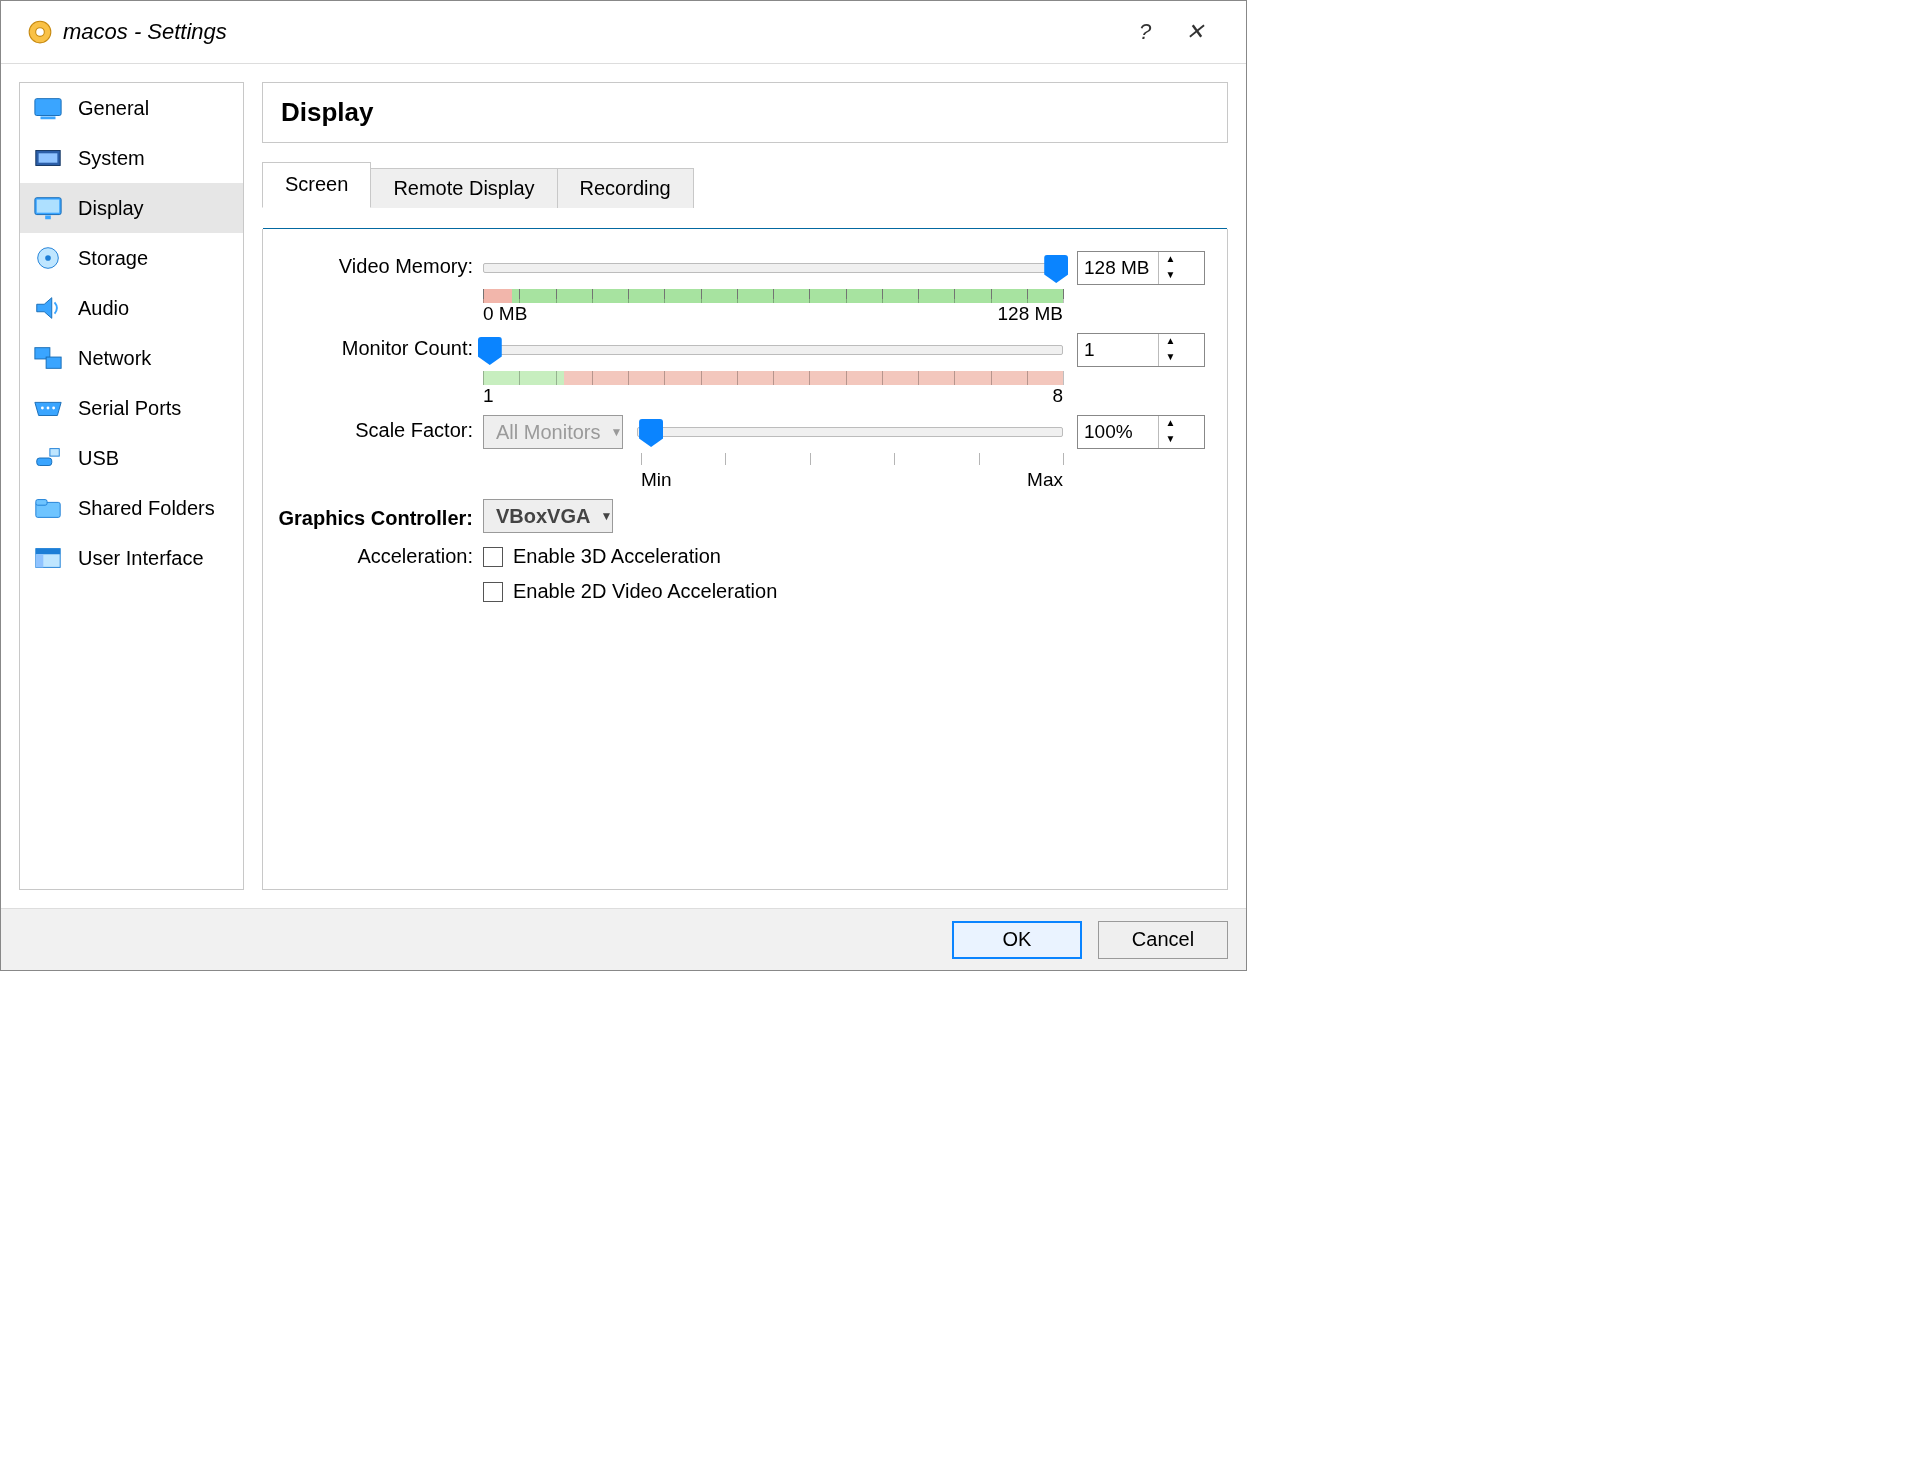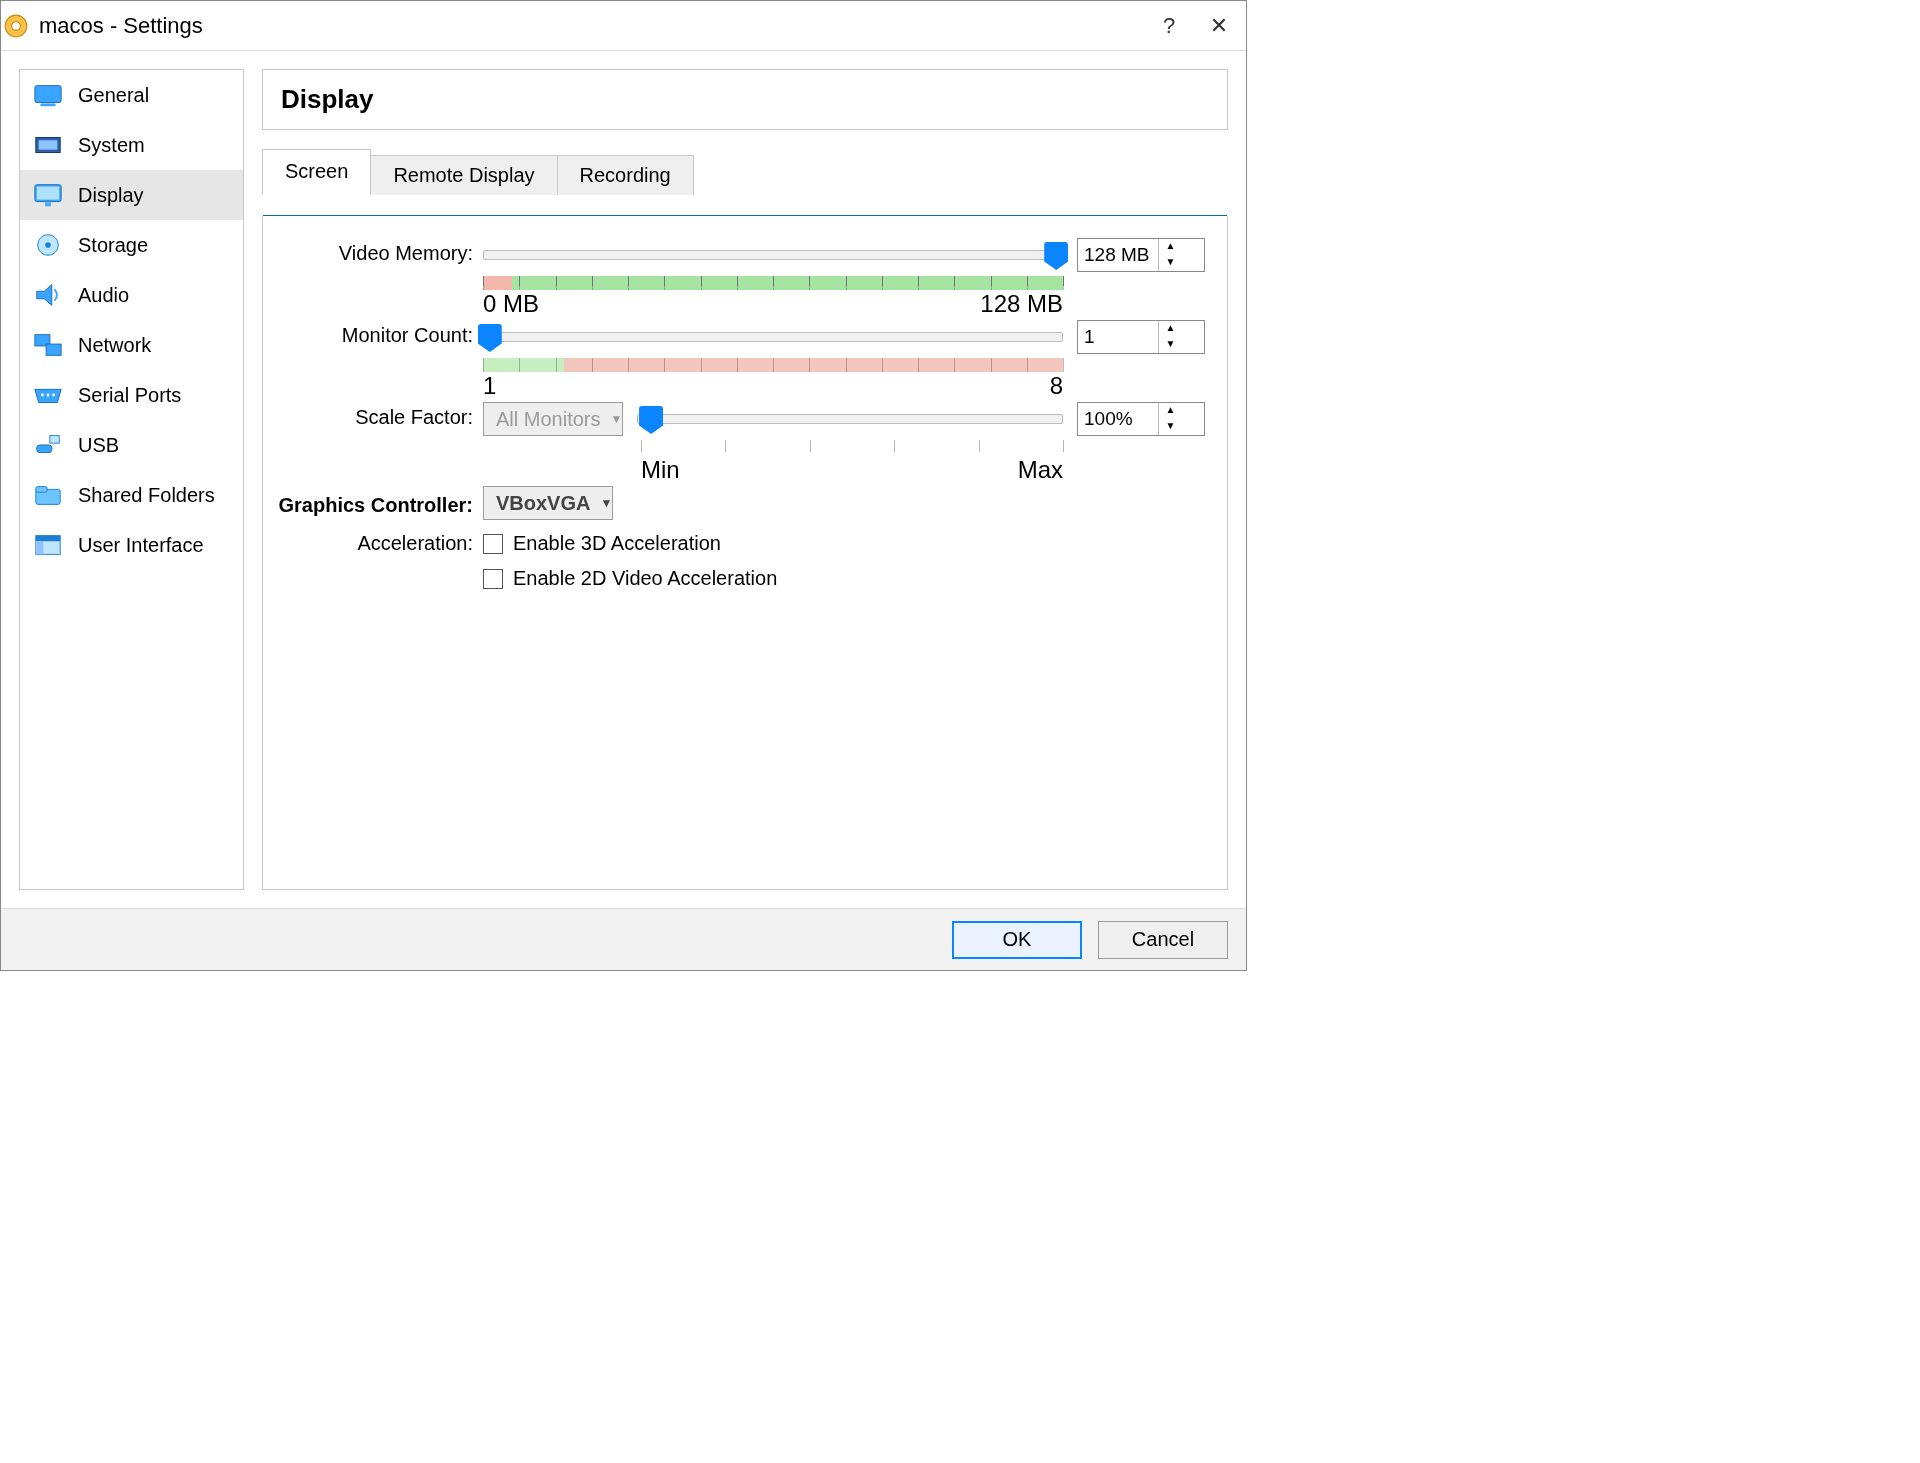--- a/index.html
+++ b/index.html
@@ -1,18 +1,18 @@
 <!DOCTYPE html>
 <html><head>
 <meta charset="utf-8">
 <style>
   * { box-sizing: border-box; }
   html, body { margin:0; padding:0; font-family: "Segoe UI", Tahoma, sans-serif; font-size:20px; color:#000; background:#fff; }
   .window { width:1247px; height:971px; border:1px solid #888; display:flex; flex-direction:column; background:#fff; }
-  .titlebar { height:50px; display:flex; align-items:center; padding:0 2px; border-bottom:1px solid #ddd; }
+  .titlebar { height:63px; display:flex; align-items:center; padding:0 26px; border-bottom:1px solid #ddd;font-style:italic; }
   .titlebar .title { margin-left:10px; font-size:22px; }
   .titlebar .spacer { flex:1; }
   .titlebar .tbtn { width:50px; text-align:center; font-size:22px; color:#333; cursor:pointer; }
   .gear-icon svg { display:block; }
 
   .body { flex:1; display:flex; padding:18px; gap:18px; background:#fff; min-height:0; }
   .sidebar { width:225px; border:1px solid #c8c8c8; background:#fff; display:flex; flex-direction:column; }
   .side-item { display:flex; align-items:center; gap:12px; padding:10px 10px; cursor:pointer; }
   .side-item.active { background:#e6e6e6; }
   .side-item .icon { width:36px; height:30px; display:flex; align-items:center; justify-content:center; }
@@ -29,21 +29,21 @@
   .tabcontent { border-top:1px solid #0369a1; margin-top:-1px; padding:22px 22px 22px 10px; flex:1; }
 
   .form-row { display:flex; align-items:flex-start; margin-bottom:8px; }
   .form-row .flabel { width:210px; text-align:right; padding-right:10px; padding-top:4px; font-size:20px; }
   .form-row .fbody { flex:1; display:flex; flex-direction:column; gap:4px; }
   .slider-row { display:flex; align-items:center; gap:14px; }
   .slider-track { position:relative; height:10px; background:#f0f0f0; border:1px solid #bcbcbc; border-radius:2px; flex:1; }
   .slider-thumb { position:absolute; top:-9px; width:24px; height:28px; background:#0a84ff; transform:translateX(-12px); clip-path: polygon(0 0, 100% 0, 100% 70%, 50% 100%, 0 70%); border-radius:3px; }
   .scale-track { position:relative; height:14px; }
   .scale-seg { position:absolute; top:0; height:14px; }
-  .scale-labels { position:relative; height:22px; font-size:24px; color:#000; }
+  .scale-labels { position:relative; height:22px; font-size:19px; color:#000; }
   .scale-labels span { position:absolute; top:0; }
   .spin { width:128px; height:34px; border:1px solid #888; display:flex; align-items:center; background:#fff; }
   .spin input { border:none; width:80px; font-size:19px; padding:0 6px; outline:none; }
   .spin .arrows { width:24px; display:flex; flex-direction:column; border-left:1px solid #bbb; }
   .spin .arrows div { height:16px; font-size:10px; text-align:center; line-height:14px; cursor:pointer; }
   .combo { height:34px; border:1px solid #9a9a9a; background:#eee; display:inline-flex; align-items:center; padding:0 0 0 12px; gap:10px; color:#444; }
   .combo.disabled { color:#9a9a9a; }
   .combo .caret { font-size:12px; }
   .chk-row { display:flex; align-items:center; gap:10px; padding:4px 0; }
   .chk { width:20px; height:20px; border:1px solid #555; background:#fff; }

